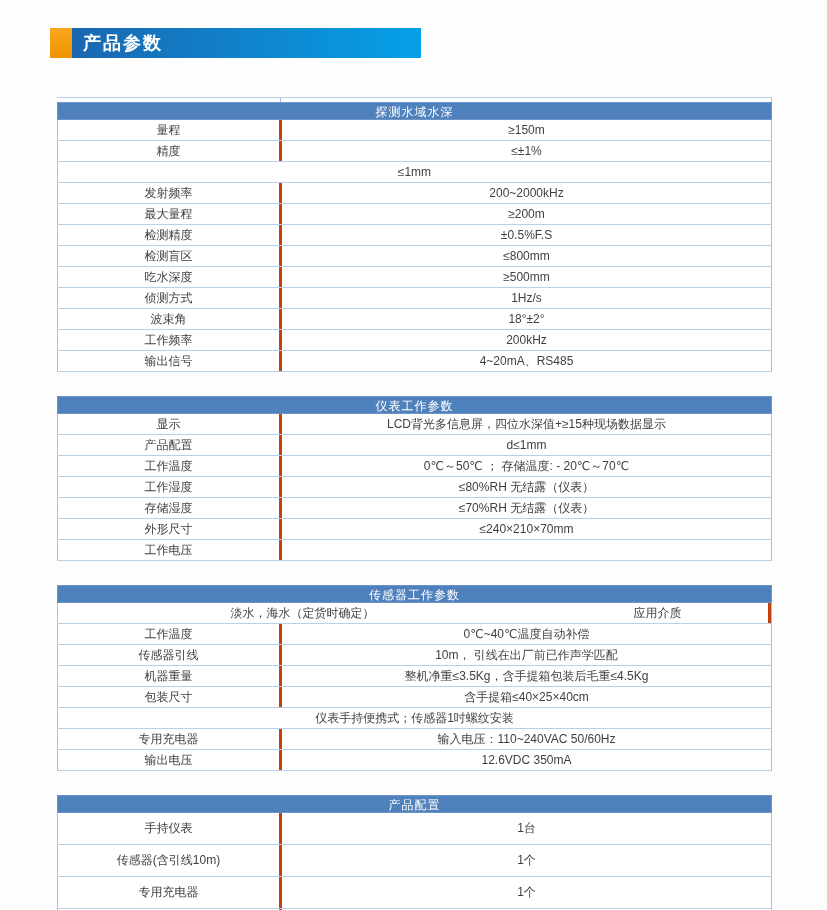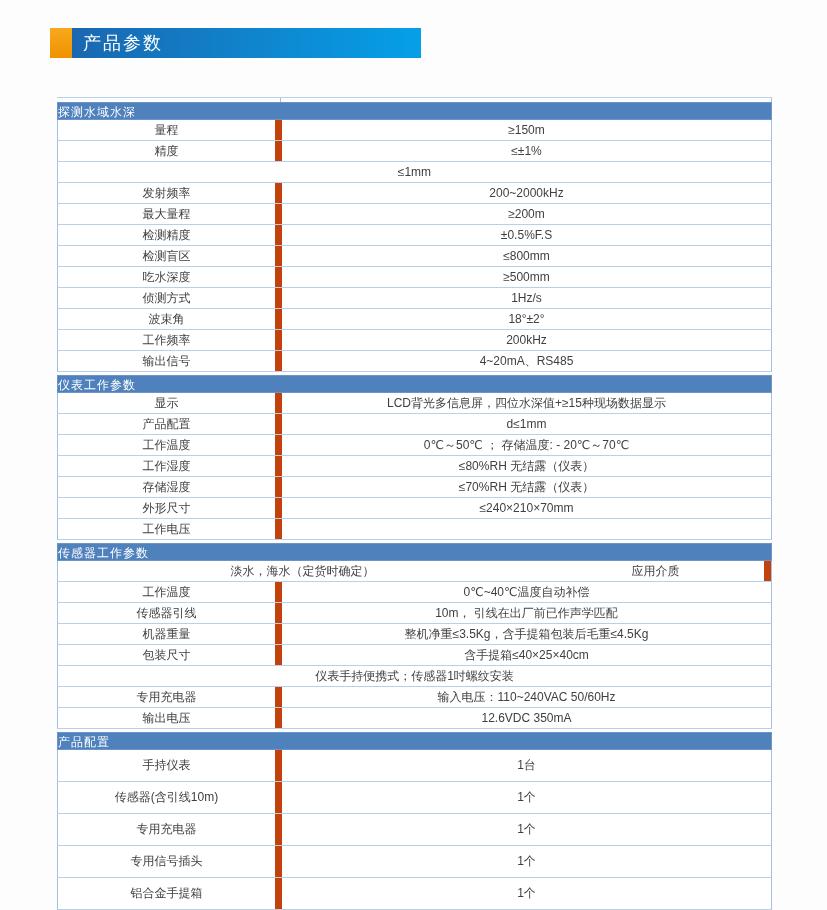--- a/index.html
+++ b/index.html
@@ -19,57 +19,58 @@
   }
   .banner .accent {
     width:22px; flex:0 0 22px;
     background:linear-gradient(180deg,#f8a81d,#ef9200);
   }
   .banner .bar {
     flex:1;
     background:linear-gradient(90deg,#1a67b0,#05a0e8);
     display:flex; align-items:center;
     padding-left:11px;
+    font-weight:bold;
   }
   .banner .bar span {
     color:#ffffff; font-size:18px; letter-spacing:2px;
   }
   
   .tables {
     position:absolute; left:57px; top:97px; width:715px;
   }
   .top-strip {
     height:5px;
     border-top:1px solid #b9cfea;
     display:flex;
   }
   .top-strip .l { width:224px; border-right:1px solid #a5c0e5; }
   .top-strip .r { flex:1; border-right:1px solid #a5c0e5; border-left:0; }
   .section { margin-bottom:0; }
-  .section + .section { margin-top:3px; }
+  .section + .section { margin-top:24px; }
   .sec-header {
     height:18px; line-height:18px;
     background:#4f81bd;
     border:1px solid #6d94c6;
-    color:#ffffff; text-align:left;
+    color:#ffffff; text-align:center;
     font-size:12px; letter-spacing:1px;
   }
   .row {
     display:flex; height:21px;
     background:#ffffff;
     border-left:1px solid #a5c0e5;
     border-right:1px solid #a5c0e5;
     border-bottom:1px solid #b9cfea;
   }
   .section:last-child .row { height:32px; }
   .row .cell {
     display:flex; align-items:center; justify-content:center;
     font-size:12px; color:#3f3f3f; white-space:nowrap;
   }
-  .row .label { width:224px; border-right:7px solid #c2410c; }
+  .row .label { width:224px; border-right:3px solid #c2410c; }
   .row .value { flex:1; }
 </style>
 </head>
 <body>
 
 <div class="banner">
   <div class="accent"></div>
   <div class="bar">
     <span>产品参数</span>
   </div>

